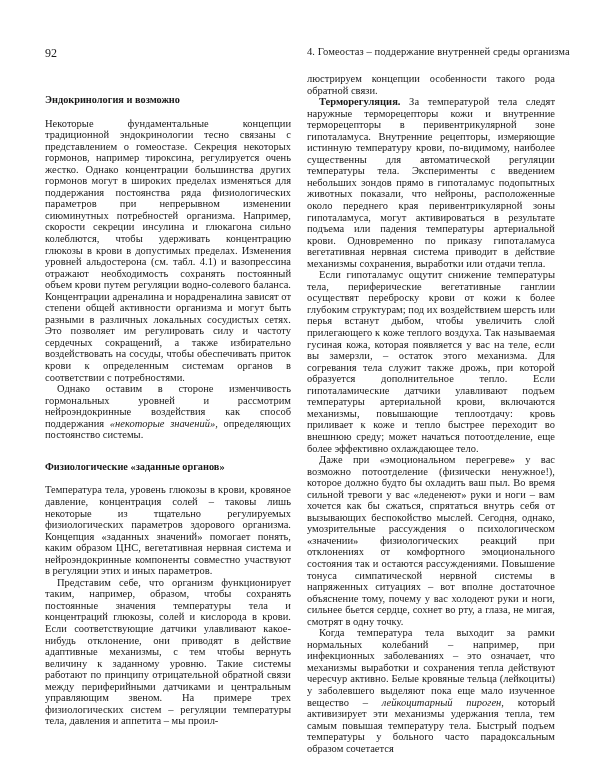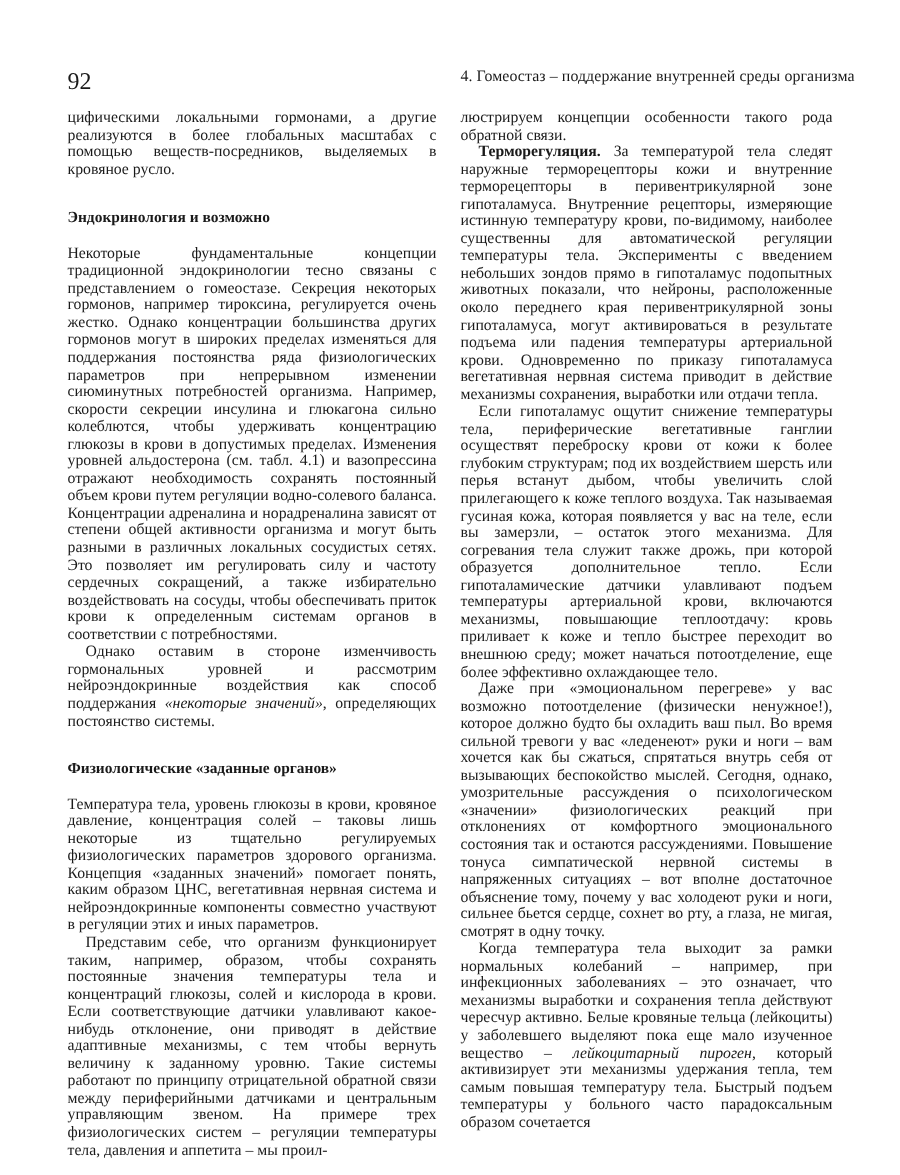--- a/index.html
+++ b/index.html
@@ -1,38 +1,37 @@
 <!DOCTYPE html>
 <html><head>
 <meta charset="utf-8">
 <style>
   html, body { margin: 0; padding: 0; background: #ffffff; }
   body { width: 600px; height: 783px; position: relative; overflow: hidden;
          font-family: "Liberation Serif", "DejaVu Serif", serif; color: #1a1a1a; }
-  .page-num { position: absolute; left: 45px; top: 46px; font-size: 16px; }
+  .page-num { position: absolute; left: 45px; top: 46px; font-size: 12px; }
   .running-head { position: absolute; left: 307px; top: 46px; font-size: 10.6px; letter-spacing: 0.05px; text-align: right; }
   .col { position: absolute; top: 73px; width: 246px; font-size: 10.5px; line-height: 11.55px;
          text-align: justify; hyphens: none; }
   .col.left { left: 45px; }
   .col.right { left: 307px; width: 248px; }
   p { margin: 0; }
   p.indent { text-indent: 12px; }
   .heading { font-weight: bold; font-size: 10.3px; margin: 20px 0 12px 0; }
   .heading.first { margin-top: 21px; }
   .runin { font-weight: bold; }
   em { font-style: italic; }
 </style>
 </head>
 <body>
 
 <div class="page-num">92</div>
 <div class="running-head">4. Гомеостаз – поддержание внутренней среды организма</div>
 
 <div class="col left">
-  <p>цифическими локальными гормонами, а другие реализуются в более глобальных масштабах с помощью веществ-посредников, выделяемых в кровяное русло.</p>
   <div class="heading first">Эндокринология и возможно</div>
   <p>Некоторые фундаментальные концепции традиционной эндокринологии тесно связаны с представлением о гомеостазе. Секреция некоторых гормонов, например тироксина, регулируется очень жестко. Однако концентрации большинства других гормонов могут в широких пределах изменяться для поддержания постоянства ряда физиологических параметров при непрерывном изменении сиюминутных потребностей организма. Например, скорости секреции инсулина и глюкагона сильно колеблются, чтобы удерживать концентрацию глюкозы в крови в допустимых пределах. Изменения уровней альдостерона (см. табл. 4.1) и вазопрессина отражают необходимость сохранять постоянный объем крови путем регуляции водно-солевого баланса. Концентрации адреналина и норадреналина зависят от степени общей активности организма и могут быть разными в различных локальных сосудистых сетях. Это позволяет им регулировать силу и частоту сердечных сокращений, а также избирательно воздействовать на сосуды, чтобы обеспечивать приток крови к определенным системам органов в соответствии с потребностями.</p>
   <p class="indent"><span>Однако оставим в стороне изменчивость гормональных уровней и рассмотрим нейроэндокринные воздействия как способ поддержания </span><em>«некоторые значений»</em><span>, определяющих постоянство системы.</span></p>
   <div class="heading">Физиологические «заданные органов»</div>
   <p>Температура тела, уровень глюкозы в крови, кровяное давление, концентрация солей – таковы лишь некоторые из тщательно регулируемых физиологических параметров здорового организма. Концепция «заданных значений» помогает понять, каким образом ЦНС, вегетативная нервная система и нейроэндокринные компоненты совместно участвуют в регуляции этих и иных параметров.</p>
   <p class="indent">Представим себе, что организм функционирует таким, например, образом, чтобы сохранять постоянные значения температуры тела и концентраций глюкозы, солей и кислорода в крови. Если соответствующие датчики улавливают какое-нибудь отклонение, они приводят в действие адаптивные механизмы, с тем чтобы вернуть величину к заданному уровню. Такие системы работают по принципу отрицательной обратной связи между периферийными датчиками и центральным управляющим звеном. На примере трех физиологических систем – регуляции температуры тела, давления и аппетита – мы проил-</p>
 </div>
 
 <div class="col right">
   <p>люстрируем концепции особенности такого рода обратной связи.</p>

